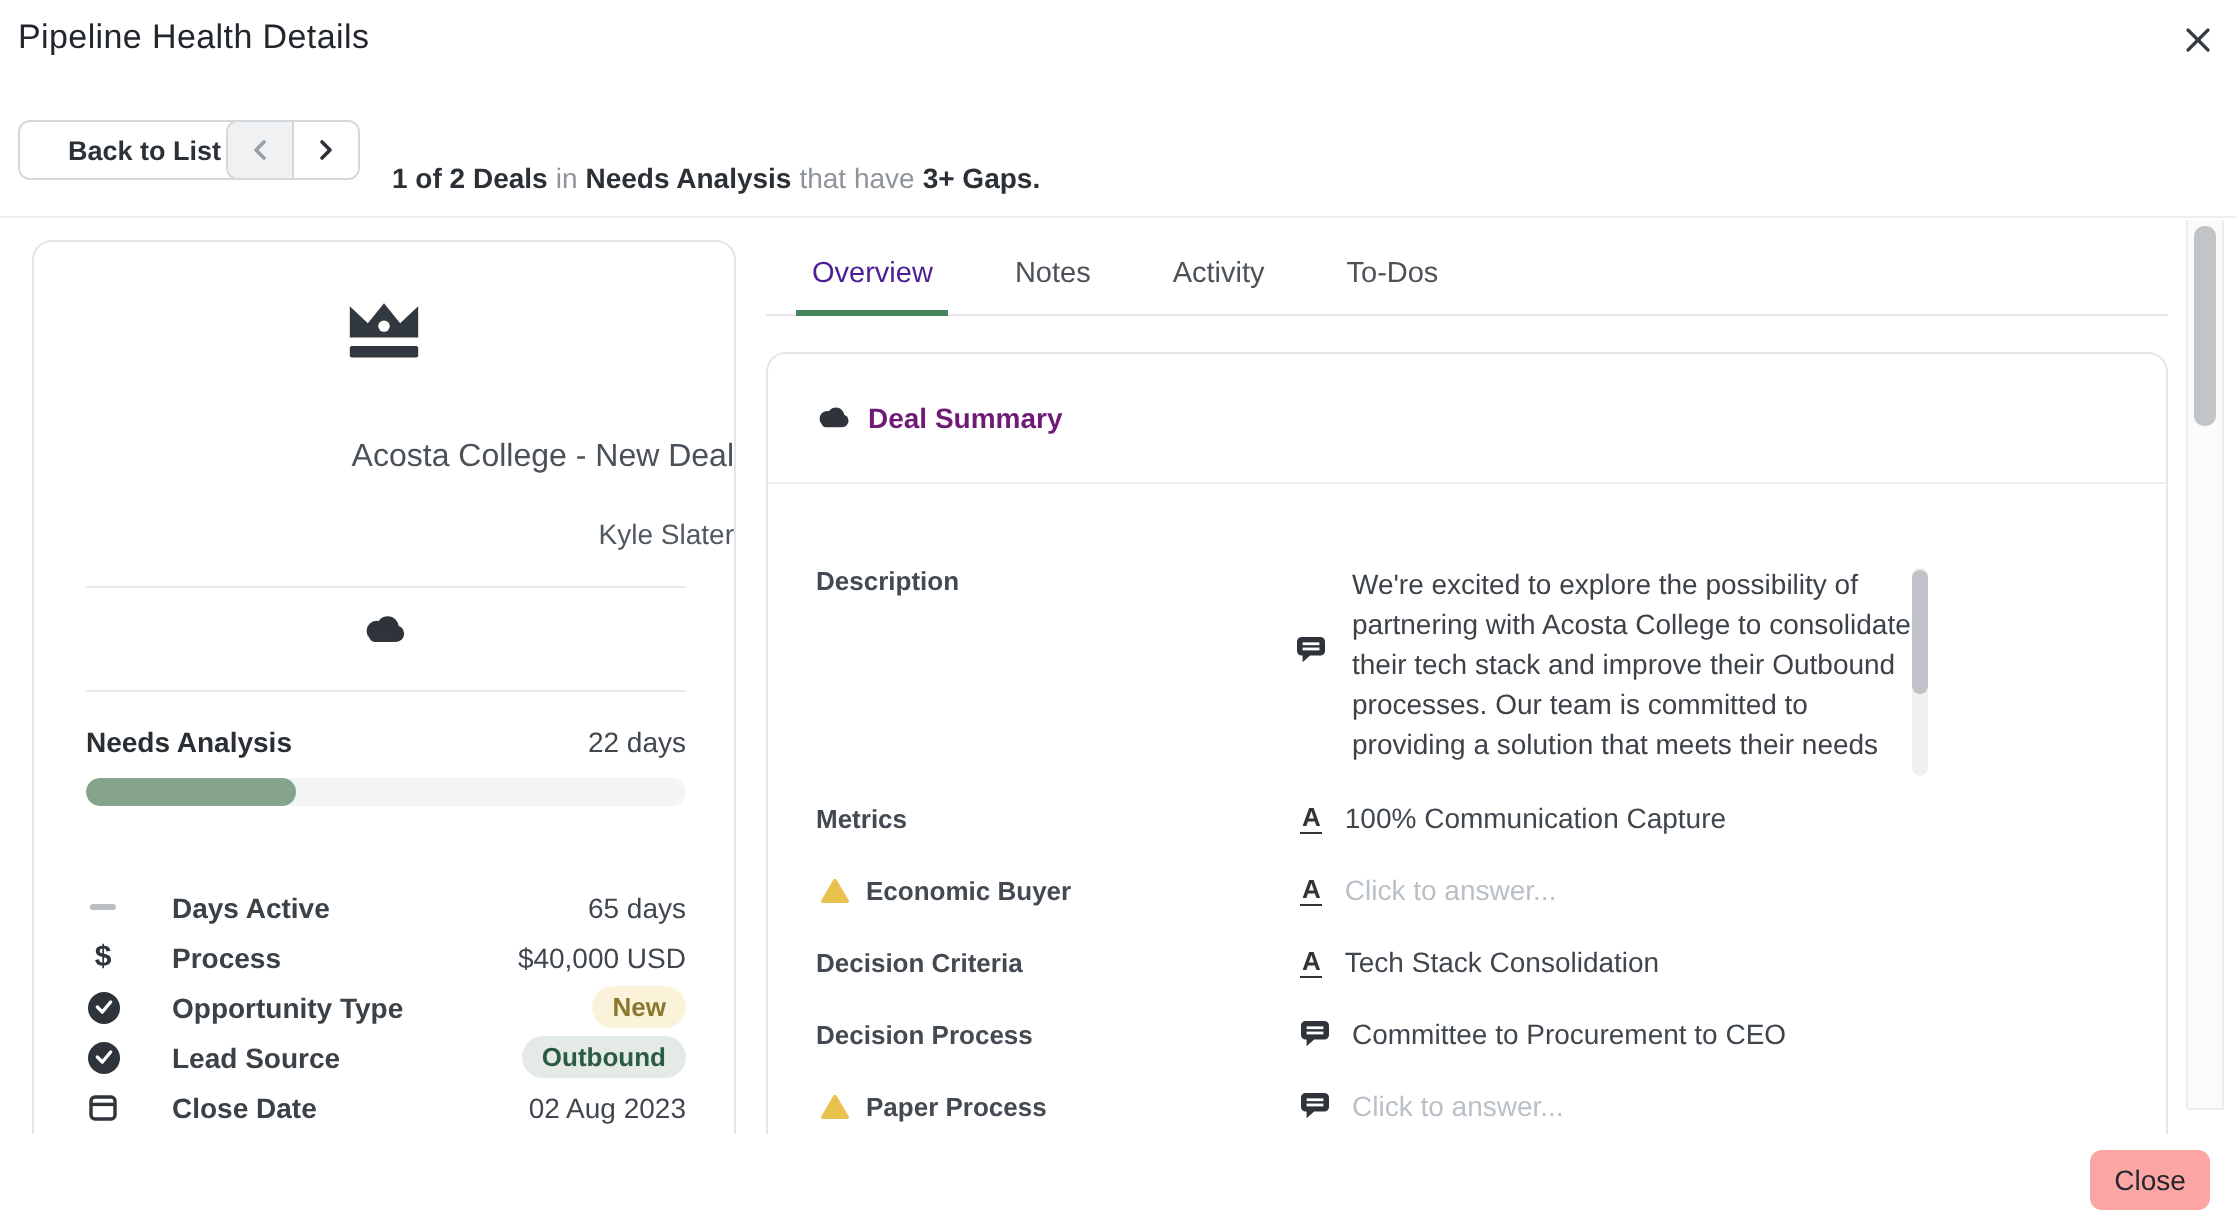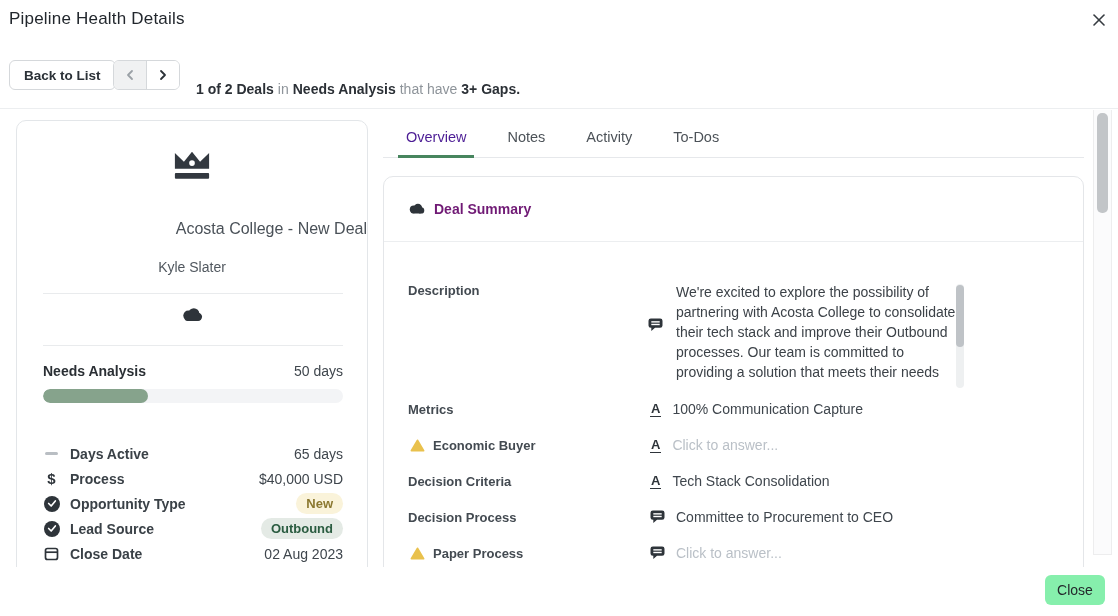--- a/index.html
+++ b/index.html
@@ -7,56 +7,56 @@
               font-family:"Liberation Sans", sans-serif; color:#262b31; }
 
   .modal { position:relative; width:1118px; height:616px; background:#fff; }
 
   
   .modal-title { position:absolute; left:9px; top:9px; font-size:17px; font-weight:500; color:#22272d; letter-spacing:.2px; }
   .close-x { position:absolute; left:1088px; top:9px; width:22px; height:22px; border:0; background:transparent; cursor:pointer;
              display:flex; align-items:center; justify-content:center; }
 
   
-  .btn-back { position:absolute; left:9px; top:60px; height:30px; padding:0 14px; background:#fff;
+  .btn-back { position:absolute; left:9px; top:60px; height:30px; padding:0 24px; background:#fff;
               border:1px solid #d5d8db; border-radius:6px; font-family:inherit; font-size:13.5px; font-weight:600; color:#2b3137; cursor:pointer; }
   .pager { position:absolute; left:113px; top:60px; width:67px; height:30px; border:1px solid #d5d8db; border-radius:6px;
            display:flex; overflow:hidden; background:#fff; }
   .pager button { flex:1; border:0; background:#fff; display:flex; align-items:center; justify-content:center; cursor:pointer; padding:0; }
   .pager button.disabled { background:#f0f1f2; }
   .pager .sep { width:1px; background:#d5d8db; }
   .counter { position:absolute; left:196px; top:74px; height:30px; display:flex; align-items:center; gap:4px; font-size:14px; }
   .counter .strong { color:#2b3036; font-weight:600; }
   .counter .muted { color:#8e949a; font-weight:400; }
 
   .header-divider { position:absolute; left:0; top:108px; width:1118px; height:1px; background:#eceef0; }
 
   
   .content { position:absolute; left:0; top:109px; width:1118px; height:458px; overflow:hidden; }
 
   
   .deal-card { position:absolute; left:16px; top:11px; width:352px; height:600px;
                border:1px solid #e3e6e9; border-radius:10px; background:#fff; }
   .crown-wrap { position:absolute; left:0; top:27px; width:100%; display:flex; justify-content:center; }
   .deal-title { position:absolute; left:0; top:99px; width:100%; text-align:right; font-size:16px; font-weight:400; color:#4a5158; }
-  .deal-owner { position:absolute; left:0; top:138px; width:100%; text-align:center; font-size:14px; color:#51585f; }
+  .deal-owner { position:absolute; left:0; top:138px; width:100%; text-align:right; font-size:14px; color:#51585f; }
   .card-div1 { position:absolute; left:26px; top:172px; width:300px; height:1px; background:#e9ebed; }
   .cloud-wrap { position:absolute; left:0; top:186px; width:100%; display:flex; justify-content:center; }
   .card-div2 { position:absolute; left:26px; top:224px; width:300px; height:1px; background:#e9ebed; }
 
   .stage-row { position:absolute; left:26px; top:242px; width:300px; display:flex; justify-content:space-between; align-items:center; }
   .stage-name { font-size:14px; font-weight:700; color:#2a2f34; }
   .stage-days { font-size:14px; color:#3f464d; }
   .progress-track { position:absolute; left:26px; top:268px; width:300px; height:14px; background:#f3f4f6; border-radius:7px; overflow:hidden; }
   .progress-fill { height:100%; background:#86a38c; border-radius:7px; }
 
   .fields { position:absolute; left:26px; top:320px; width:300px; }
   .frow { height:25px; display:flex; align-items:center; }
   .frow .ficon { width:17px; margin-right:10px; display:flex; align-items:center; justify-content:center; }
-  .frow .flabel { font-size:14px; font-weight:600; color:#3a4147; flex:1; }
+  .frow .flabel { font-size:14px; font-weight:600; color:#3a4147; flex:1;margin-left:16px; }
   .frow .fvalue { font-size:14px; color:#3f464d; }
   .dash-ic { width:13px; height:2.5px; background:#b9bec3; border-radius:2px; }
   .dollar-ic { font-size:15px; font-weight:700; color:#2e343a; }
   .checkcirc { width:16px; height:16px; border-radius:50%; background:#2e343a; display:flex; align-items:center; justify-content:center; }
   .badge { padding:3px 10px; border-radius:12px; font-size:13px; font-weight:600; }
   .badge.yellow { background:#faf3da; color:#8b7830; }
   .badge.green  { background:#e4eae5; color:#2b5c41; }
 
   
   .tabs { position:absolute; left:383px; top:20px; width:701px; height:29px; border-bottom:1px solid #e6e8eb; padding-left:15px; display:flex; }
@@ -81,21 +81,21 @@
                font-size:14px; line-height:20px; color:#3c4248; cursor:text; }
   .desc-scroll { position:absolute; left:572px; top:107px; width:8px; height:104px; background:#eef0f1; border-radius:4px; }
   .desc-thumb { position:absolute; left:0; top:1px; width:8px; height:62px; background:#bfc3c7; border-radius:4px; cursor:grab; }
 
   
   .main-scrollbar { position:absolute; left:1093px; top:1px; width:19px; height:445px; background:#fbfbfc;
                     border:1px solid #ededee; border-top:0; }
   .main-thumb { position:absolute; left:3px; top:3px; width:11px; height:100px; background:#c2c5c8; border-radius:5px; cursor:grab; }
 
   
-  .btn-close { position:absolute; left:1045px; top:575px; width:60px; height:30px; background:#86efac; border:0;
+  .btn-close { position:absolute; left:1045px; top:575px; width:60px; height:30px; background:#fca5a5; border:0;
                border-radius:6px; font-family:inherit; font-size:14px; font-weight:500; color:#24282c; cursor:pointer; }
 </style>
 </head>
 <body>
 
 <div class="modal">
 
   <div class="modal-title">Pipeline Health Details</div>
   <button class="close-x">
     <svg width="14" height="14" viewBox="0 0 14 14">
@@ -146,21 +146,21 @@
           <circle cx="8" cy="9" r="5.5" fill="#2e343a"></circle>
           <circle cx="14" cy="7" r="6" fill="#2e343a"></circle>
           <circle cx="18.5" cy="10.5" r="4.5" fill="#2e343a"></circle>
           <rect x="4" y="9" width="16" height="6" rx="3" fill="#2e343a"></rect>
         </svg>
       </div>
       <div class="card-div2"></div>
 
       <div class="stage-row">
         <span class="stage-name">Needs Analysis</span>
-        <span class="stage-days">50 days</span>
+        <span class="stage-days">22 days</span>
       </div>
       <div class="progress-track">
         <div class="progress-fill" style="width: 35%;"></div>
       </div>
 
       <div class="fields">
         <div class="frow">
           <span class="ficon">
               <span class="dash-ic"></span>
             </span>

